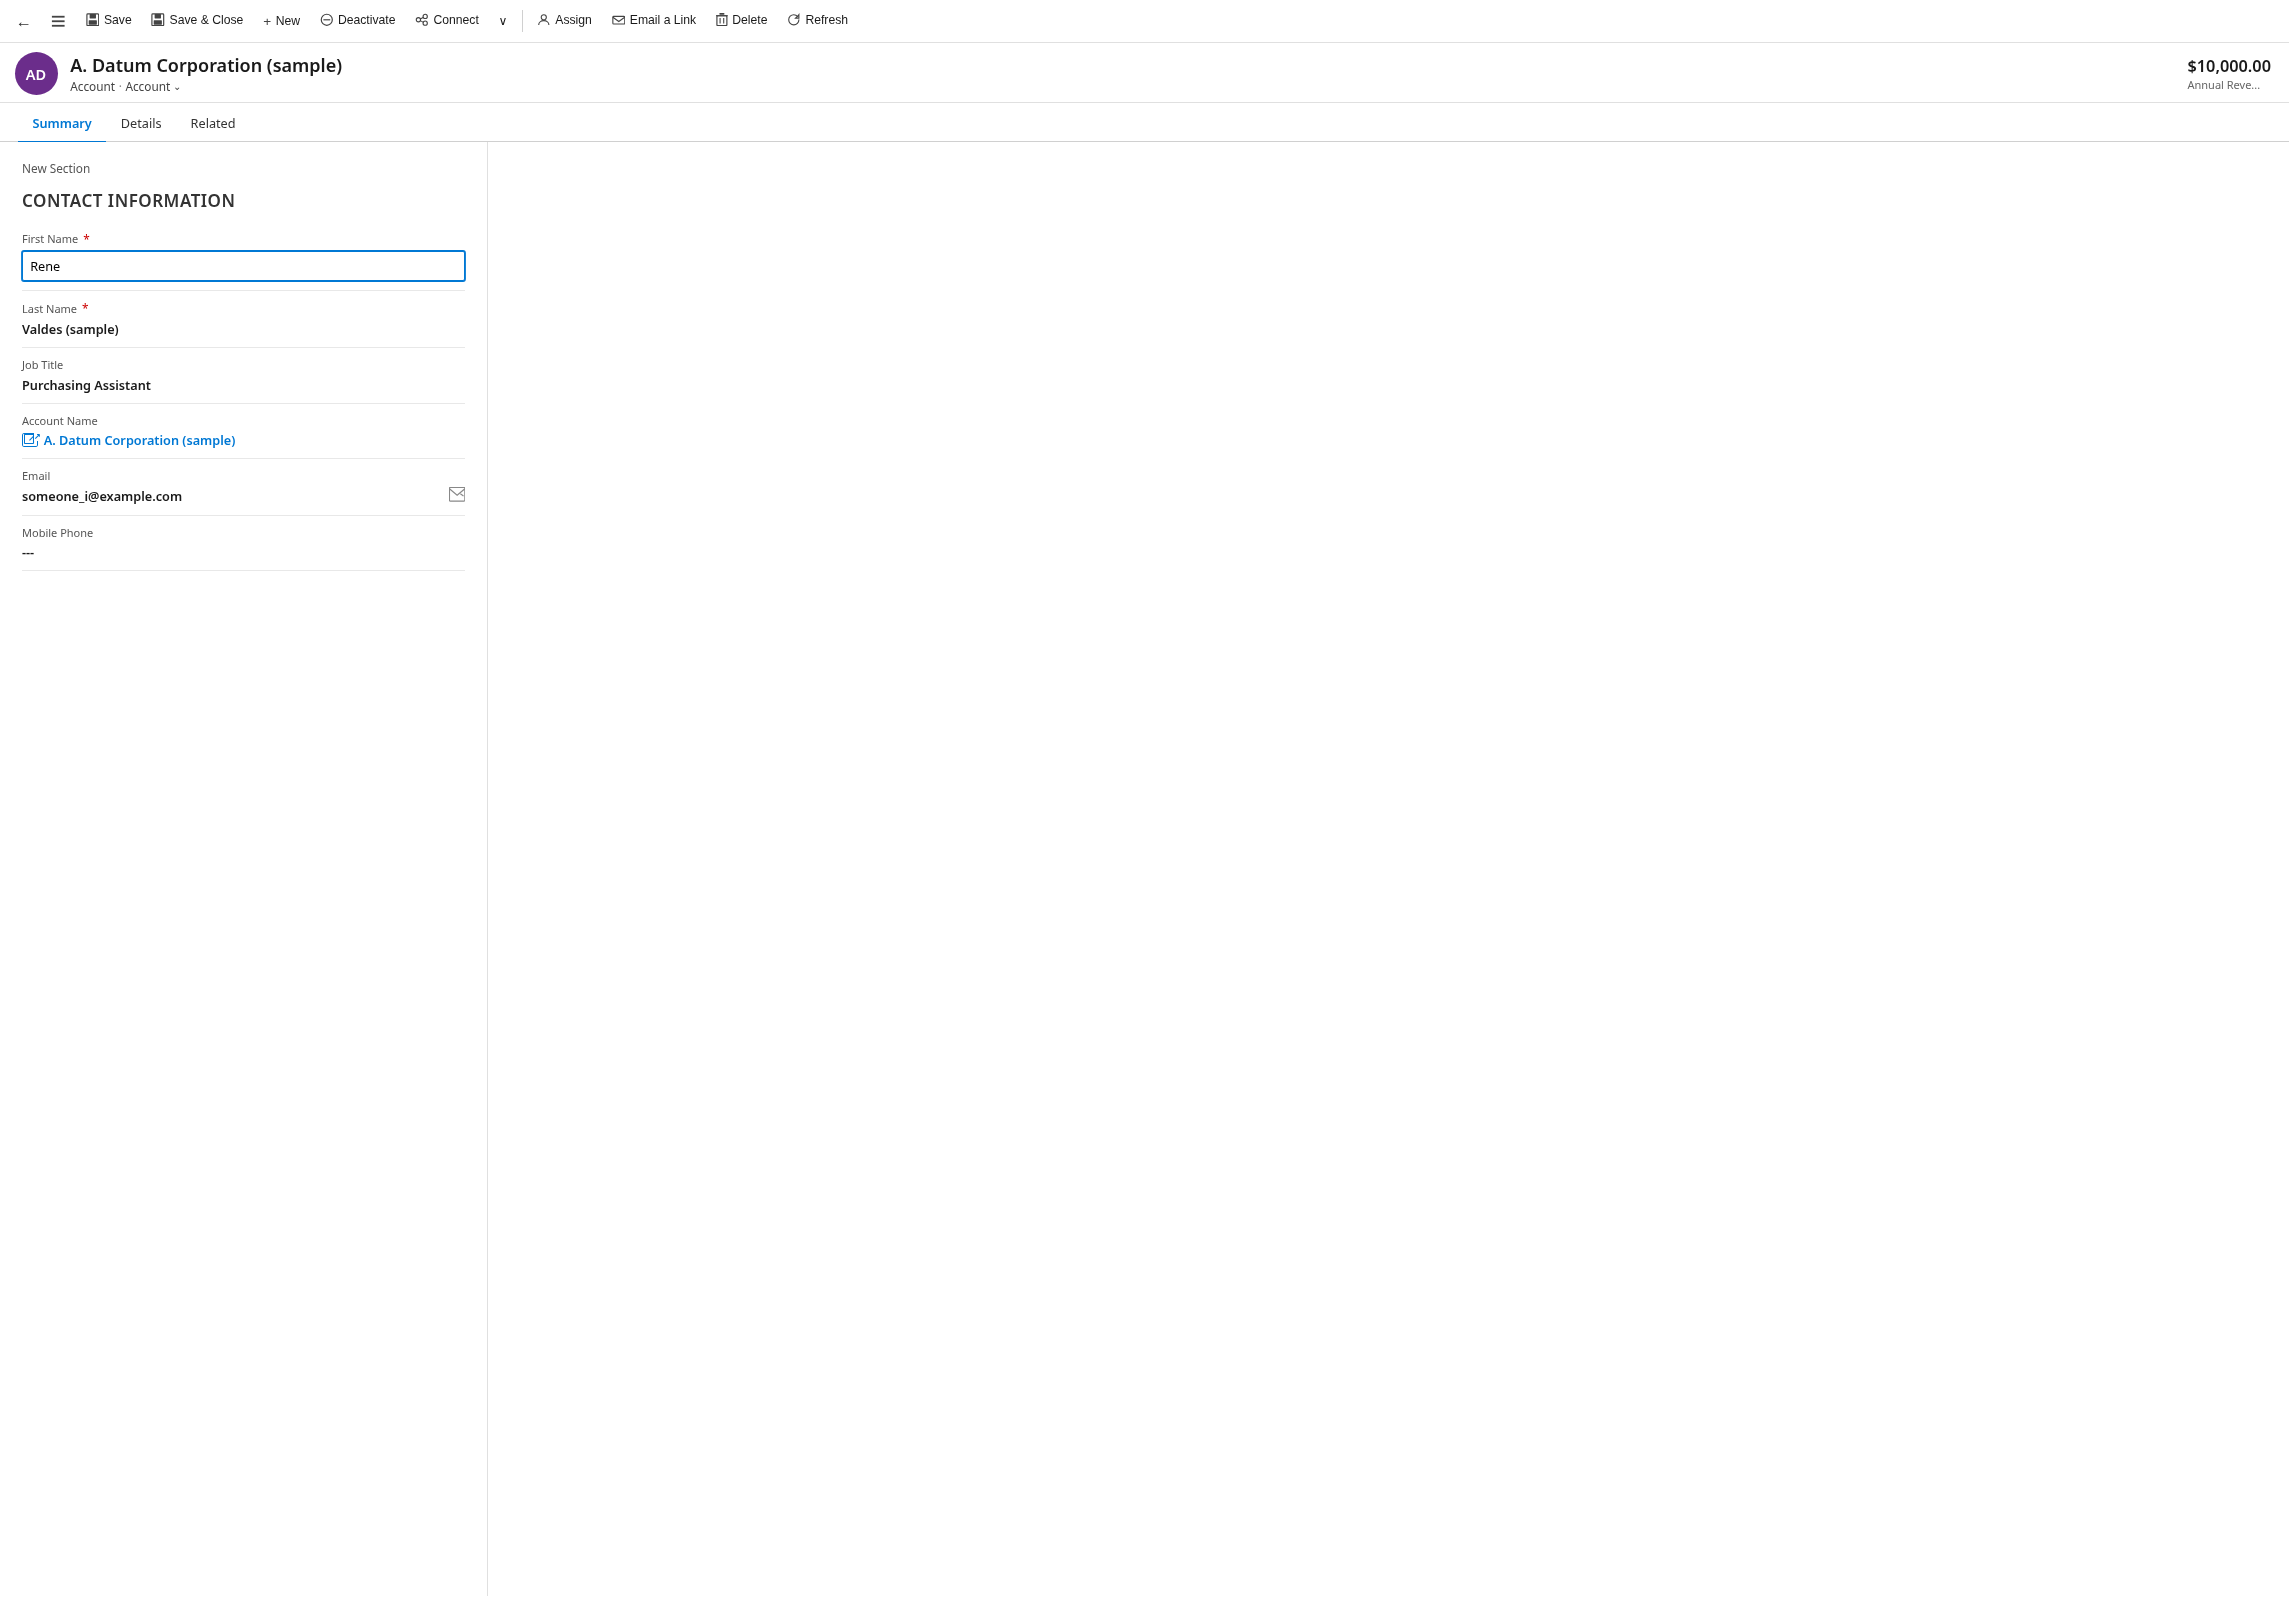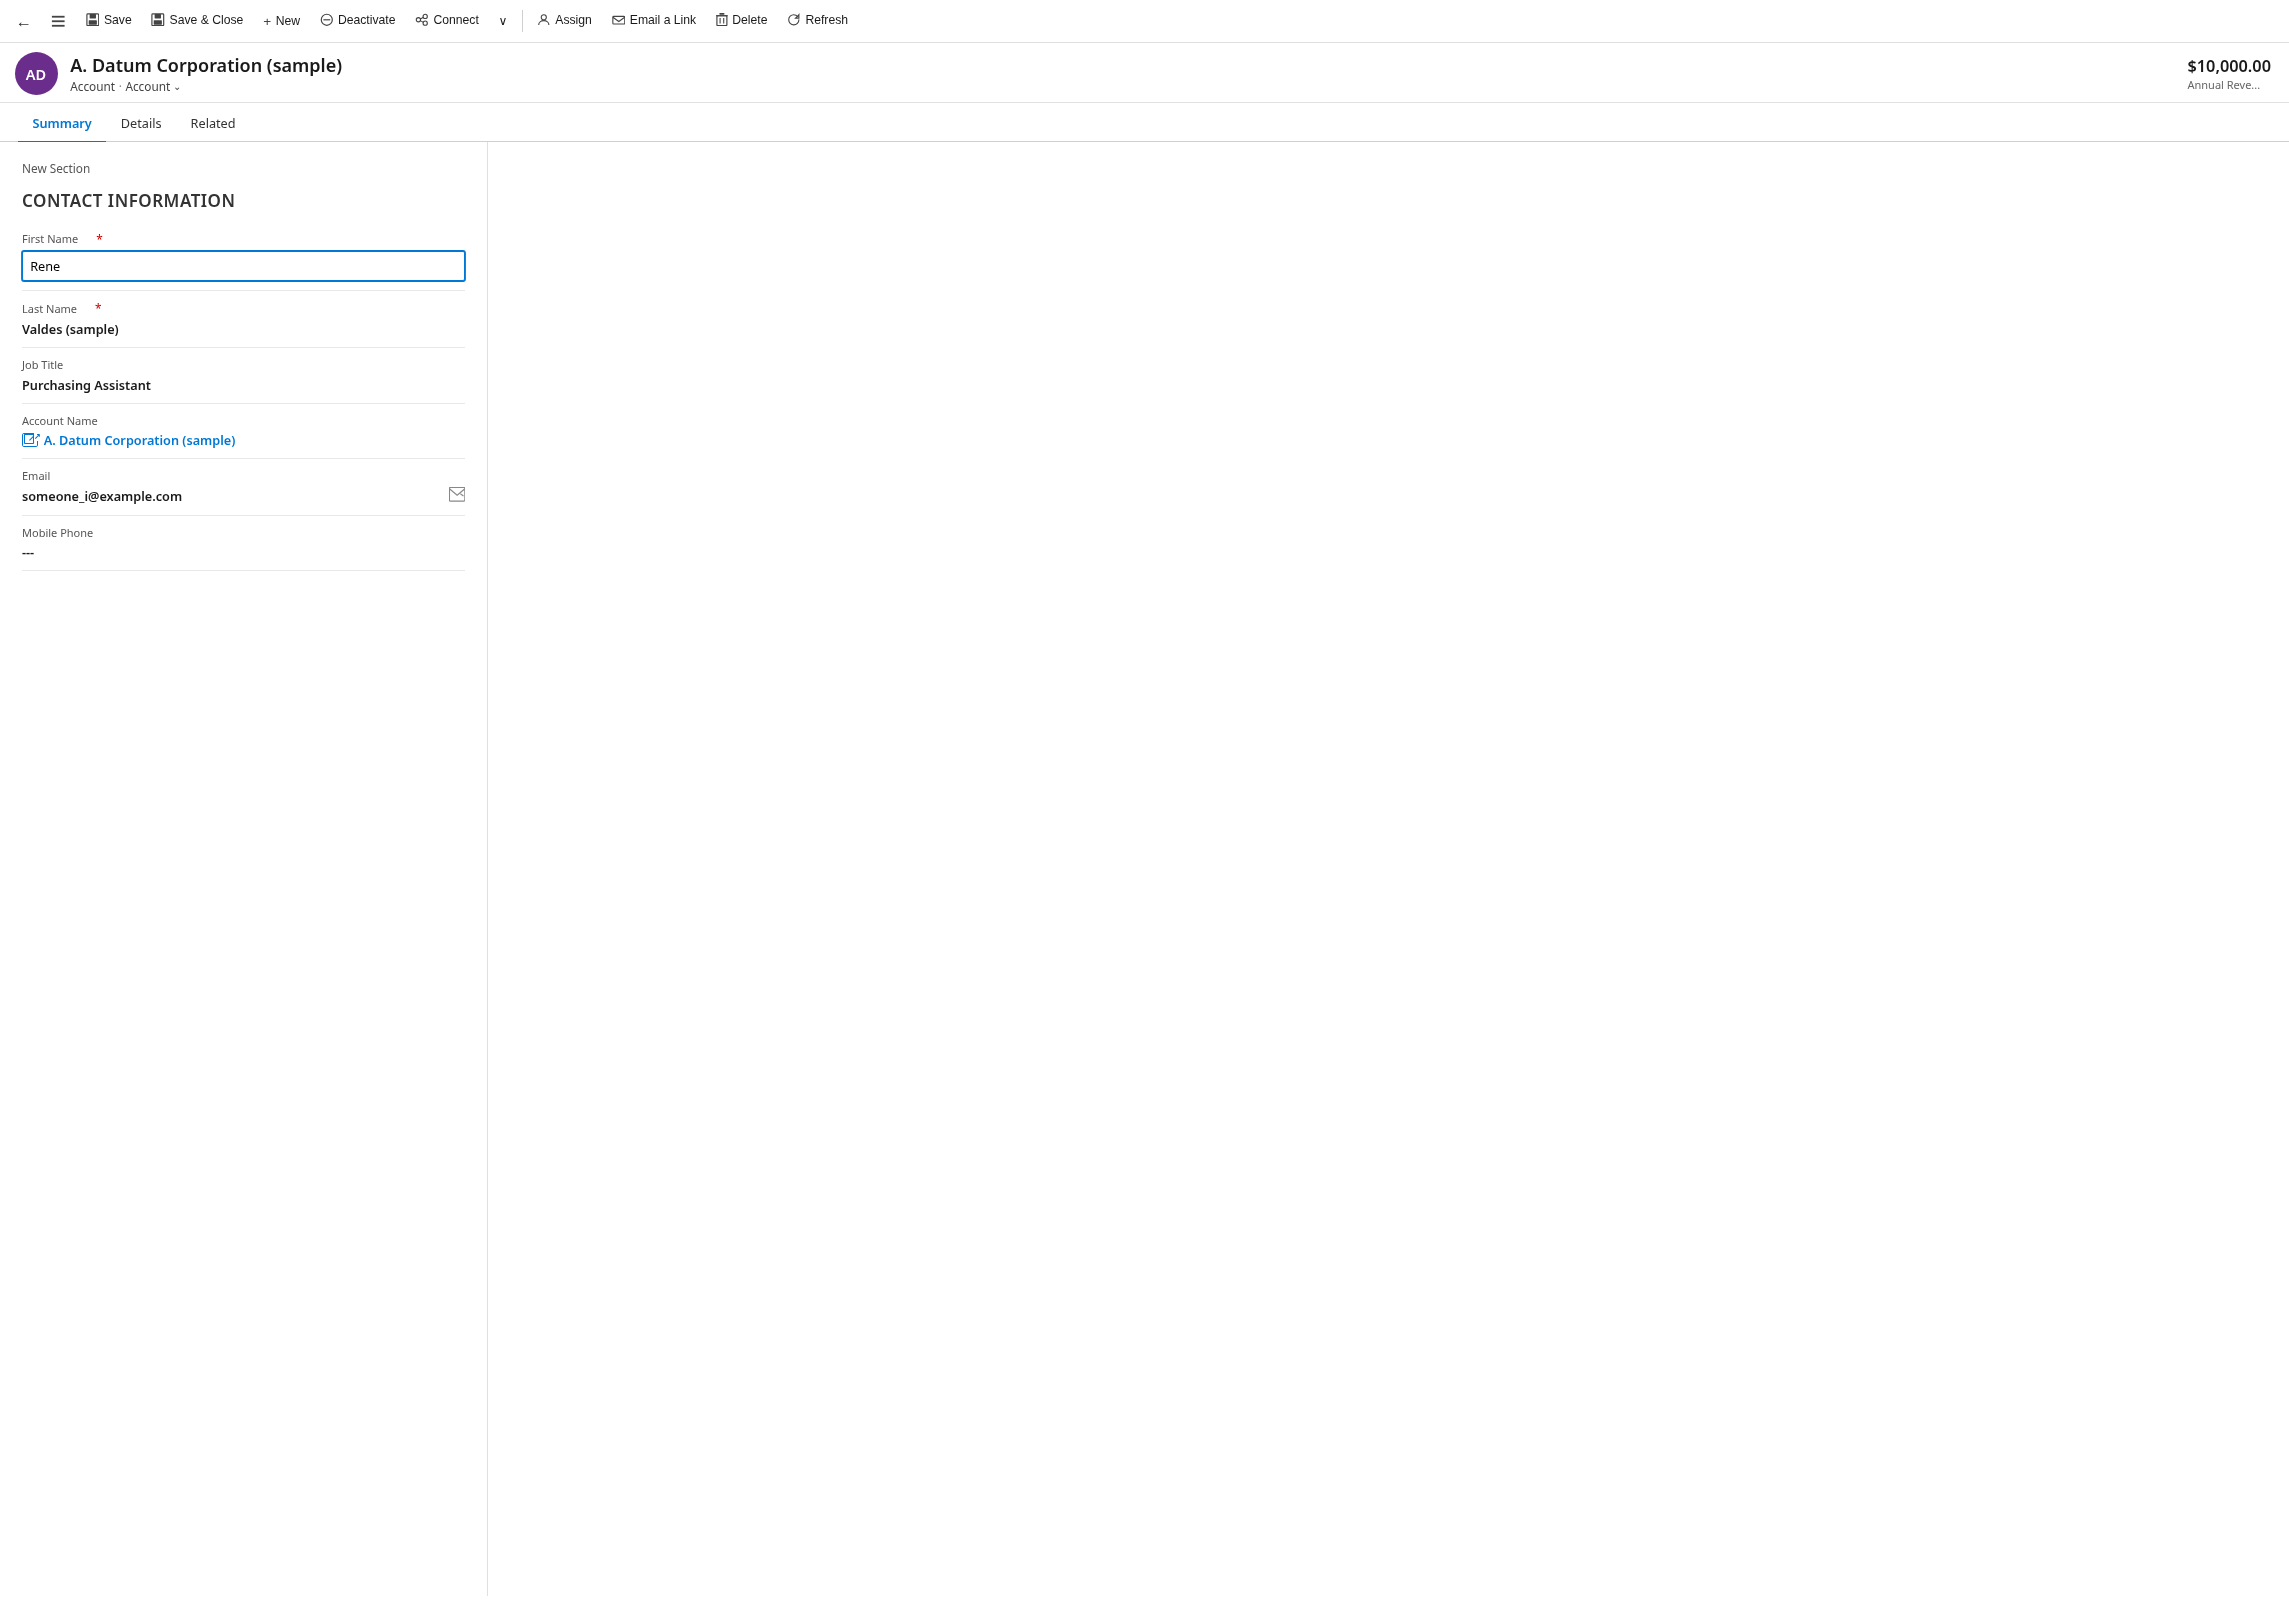--- a/index.html
+++ b/index.html
@@ -185,21 +185,21 @@
     .field-item {
       padding: 9px 0;
       border-bottom: 0.9px solid #e8e8e8;
     }
     .field-label {
       font-size: 11px;
       color: #555;
       margin-bottom: 3.6px;
       display: flex;
       align-items: center;
-      gap: 18px;
+      gap: 5px;
     }
     .required-star {
       color: #c00;
       font-size: 11.8px;
     }
     .field-value {
       font-size: 12.7px;
       font-weight: 600;
       color: #1a1a1a;
     }

